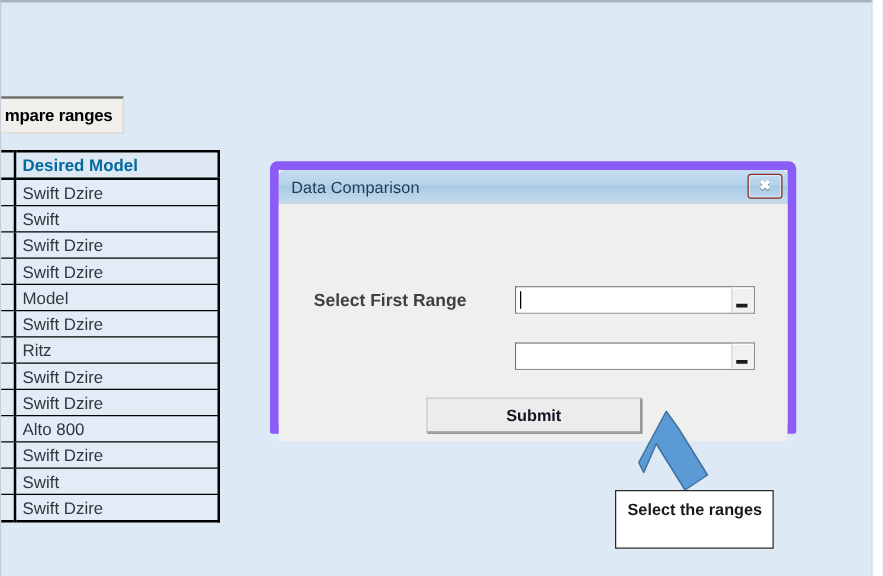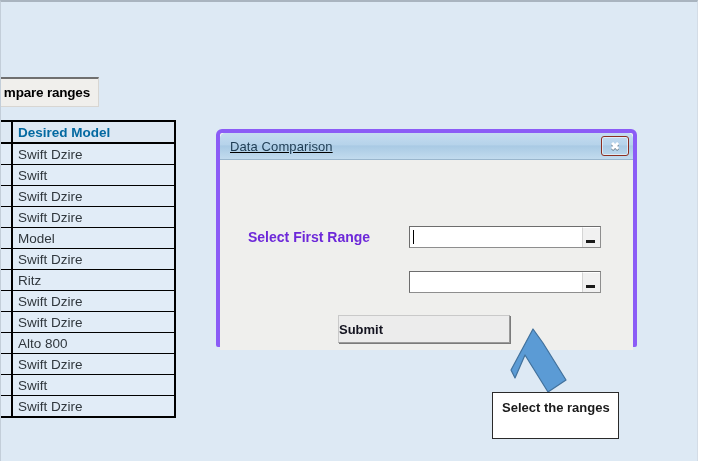--- a/index.html
+++ b/index.html
@@ -88,25 +88,24 @@
   }
 
   
   #dialog {
     position: absolute;
     left: 215px;
     top: 127px;
     width: 421px;
     height: 218px;
     box-sizing: border-box;
-    border: 4px solid #8b5cf6;
+    border: 7px solid #8b5cf6;
     border-radius: 6px 6px 2px 2px;
     background: #eeeeee;
     box-shadow: 0 0 0 1px rgba(255,255,255,0.55) inset;
-    text-decoration: underline;
   }
   #dialog-titlebar {
     position: relative;
     height: 26px;
     border-radius: 5px 5px 0 0;
     background: linear-gradient(to bottom, #c5dcf0 0%, #b6d3ea 45%, #a9cae4 50%, #c2dbee 100%);
     border-bottom: 1px solid #9ab6cd;
     display: flex;
     align-items: center;
   }
@@ -153,21 +152,21 @@
     align-items: center;
   }
   .form-row.row1 { top: 65px; }
   .form-row.row2 { top: 110px; }
 
   .form-label {
     position: absolute;
     left: 28px;
     font-size: 14px;
     font-weight: bold;
-    color: #6d28d9;
+    color: #404040;
     white-space: nowrap;
   }
 
   
   .refedit {
     position: absolute;
     left: 189px;
     width: 192px;
     height: 22px;
     box-sizing: border-box;
@@ -220,20 +219,21 @@
     width: 172px;
     height: 28px;
     box-sizing: border-box;
     background: #ececec;
     border: 1px solid #9a9a9a;
     border-top-color: #c9c9c9;
     border-left-color: #c9c9c9;
     box-shadow: 1px 1px 0 0 #7b7b7b;
     display: flex;
     align-items: center;
+    justify-content: center;
     font-size: 13px;
     font-weight: bold;
     color: #141420;
   }
 
   
   #annot-arrow {
     position: absolute;
     left: 502px;
     top: 324px;

